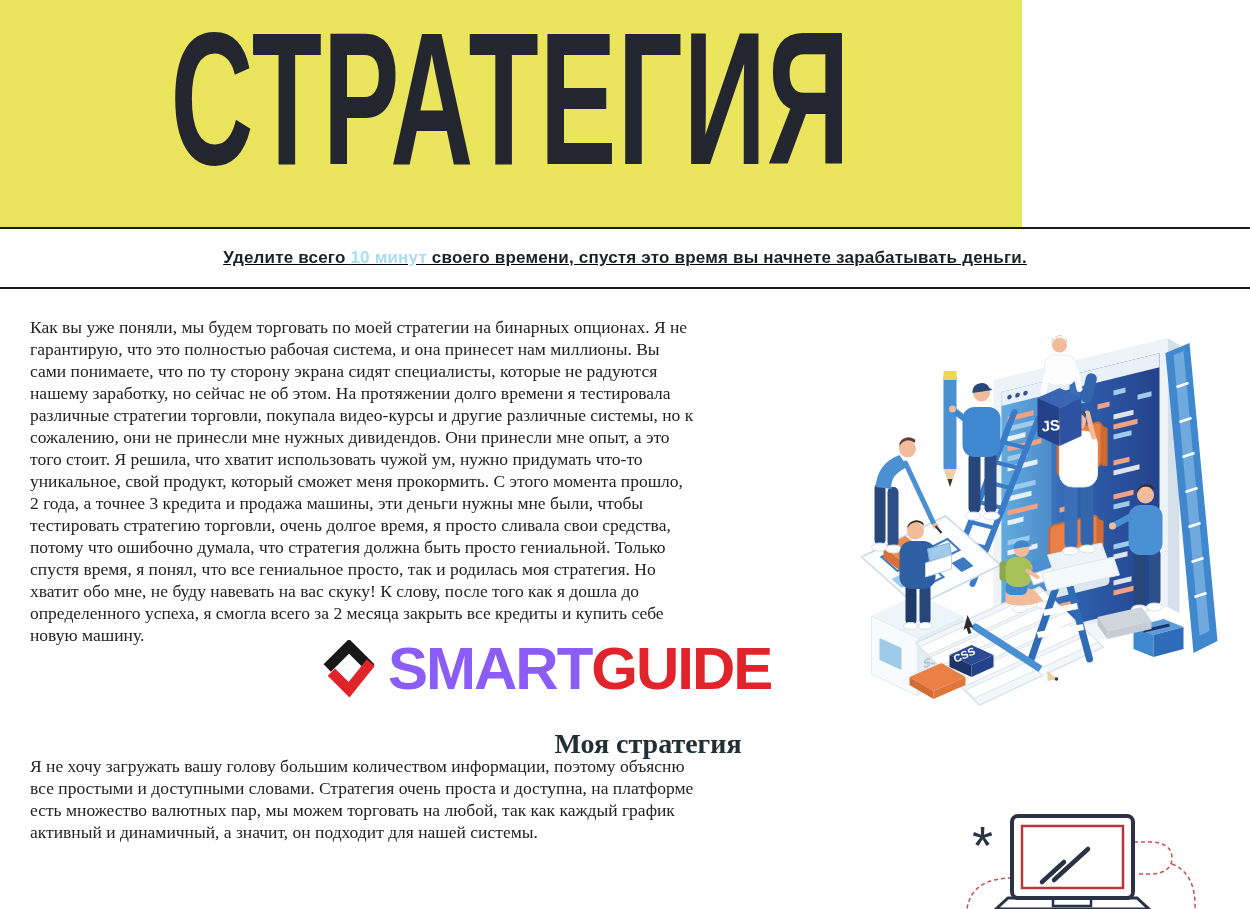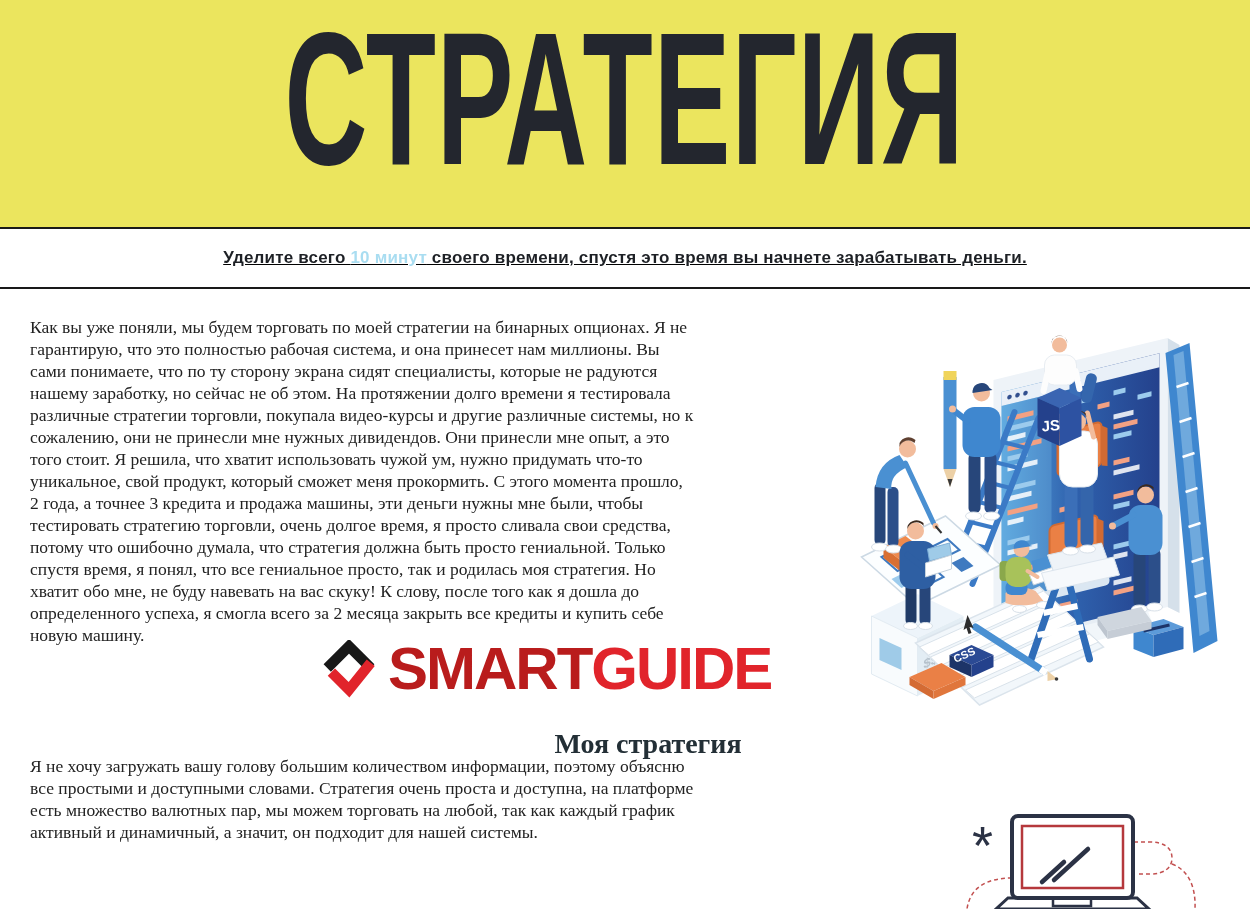--- a/index.html
+++ b/index.html
@@ -1,39 +1,39 @@
 <!DOCTYPE html>
 <html><head>
 <meta charset="utf-8">
 <style>
   html,body{margin:0;padding:0;background:#fff;}
   .page{position:relative;width:1250px;height:909px;overflow:hidden;background:#fff;
         font-family:"Liberation Sans",sans-serif;}
   
-  .hero{position:absolute;left:0;top:0;width:1250px;height:227px;background:#ebe55e;
+  .hero{position:absolute;left:0;top:0;width:1022px;height:227px;background:#ebe55e;
         display:flex;align-items:center;justify-content:center;}
   .hero-title{margin:0;font-family:"Liberation Sans",sans-serif;font-weight:bold;
         font-size:125px;line-height:1;color:#23262e;letter-spacing:1px;
         transform:scale(0.92,1.52) translateY(-10px);transform-origin:center;white-space:nowrap;}
   
   .slogan-bar{position:absolute;left:0;top:227px;width:1250px;height:58px;background:#fff;
         border-top:2px solid #191919;border-bottom:2px solid #191919;
         display:flex;align-items:center;justify-content:center;text-decoration:underline;}
   .slogan{margin:0;font-weight:bold;font-size:17px;color:#1d2025;letter-spacing:0.2px;white-space:pre;}
   .slogan .hl{color:#a9ddf1;}
   
   .para{position:absolute;margin:0;font-family:Liberation Serif, serif;color:#222;
         font-size:17.5px;line-height:22px;text-align:left;}
   .para1{left:30px;top:316px;width:664px;}
   .para2{left:30px;top:755px;width:664px;}
   
   .logo{position:absolute;left:320px;top:640px;display:flex;align-items:center;}
   .logo-icon{width:58px;height:58px;margin-right:10px;}
   .logo-text{font-weight:bold;font-size:60px;line-height:58px;letter-spacing:-2px;white-space:nowrap;}
-  .logo-smart{color:#b91c1c;}
+  .logo-smart{color:#8b5cf6;}
   .logo-guide{color:#e1242b;}
   
   .heading{position:absolute;left:0;top:728px;width:1250px;margin:0;text-align:center;
         font-family:"Liberation Serif",serif;font-weight:bold;font-size:28px;color:#232f36;
         transform:translateX(23px);}
   
   .illu1{position:absolute;left:845px;top:325px;width:405px;height:385px;}
   .illu2{position:absolute;left:950px;top:790px;width:300px;height:119px;}
   svg{display:block;}
 </style>

